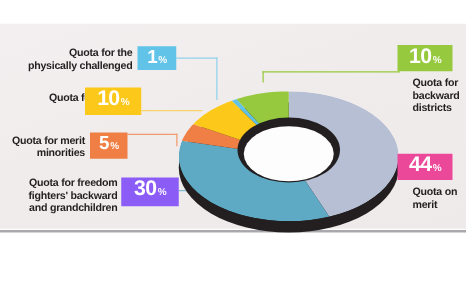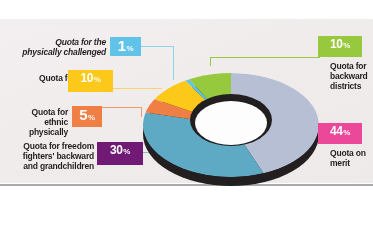--- a/index.html
+++ b/index.html
@@ -84,35 +84,35 @@
   .badge{
     position:absolute;
     display:flex;
     align-items:baseline;
     justify-content:center;
     color:#ffffff;
     font-weight:700;
     letter-spacing:-0.5px;
     font-family:"Liberation Sans", sans-serif;
   }
-  .badge .num{font-size:12px;line-height:17px;}
+  .badge .num{font-size:17px;line-height:17px;}
   .badge .pct{font-size:8px;line-height:8px;margin-left:1px;opacity:.95;}
 
   
   #badge-disabled{left:110px;top:37px;width:31px;height:19px;background:#62c3e8;}
   #badge-disabled .num{font-size:15px;}
   #badge-women{left:68px;top:70px;width:45px;height:22px;background:#fcc81a;}
   #badge-ethnic{left:72px;top:106px;width:30px;height:21px;background:#ef7f45;}
   #badge-ethnic .num{font-size:15px;}
-  #badge-freedom{left:97px;top:142px;width:46px;height:23px;background:#701a75;}
+  #badge-freedom{left:97px;top:142px;width:46px;height:23px;background:#8b5cf6;}
   #badge-backward{left:318px;top:36px;width:44px;height:21px;background:#96c93d;}
   #badge-merit{left:318px;top:123px;width:44px;height:21px;background:#ec4899;}
 
   
-  #lbl-disabled{left:14px;top:37px;width:92px;font-style:italic;}
+  #lbl-disabled{left:14px;top:37px;width:92px;}
   #lbl-women{left:30px;top:73px;width:76px;}
   #lbl-ethnic{left:8px;top:107px;width:60px;}
   #lbl-freedom{left:12px;top:141px;width:82px;}
   #lbl-backward{left:318px;top:61px;width:48px;}
   #lbl-merit{left:318px;top:148px;width:48px;}
 </style>
 </head>
 <body>
 
 <div id="stage">
@@ -164,21 +164,21 @@
     <span class="num">1</span>
     <span class="pct">%</span>
   </div>
 
   <div class="lbl r" id="lbl-women">Quota for women</div>
   <div class="badge" id="badge-women">
     <span class="num">10</span>
     <span class="pct">%</span>
   </div>
 
-  <div class="lbl r" id="lbl-ethnic">Quota for ethnic physically</div>
+  <div class="lbl r" id="lbl-ethnic">Quota for merit minorities</div>
   <div class="badge" id="badge-ethnic">
     <span class="num">5</span>
     <span class="pct">%</span>
   </div>
 
   <div class="lbl r" id="lbl-freedom">Quota for freedom fighters' backward and grandchildren</div>
   <div class="badge" id="badge-freedom">
     <span class="num">30</span>
     <span class="pct">%</span>
   </div>

